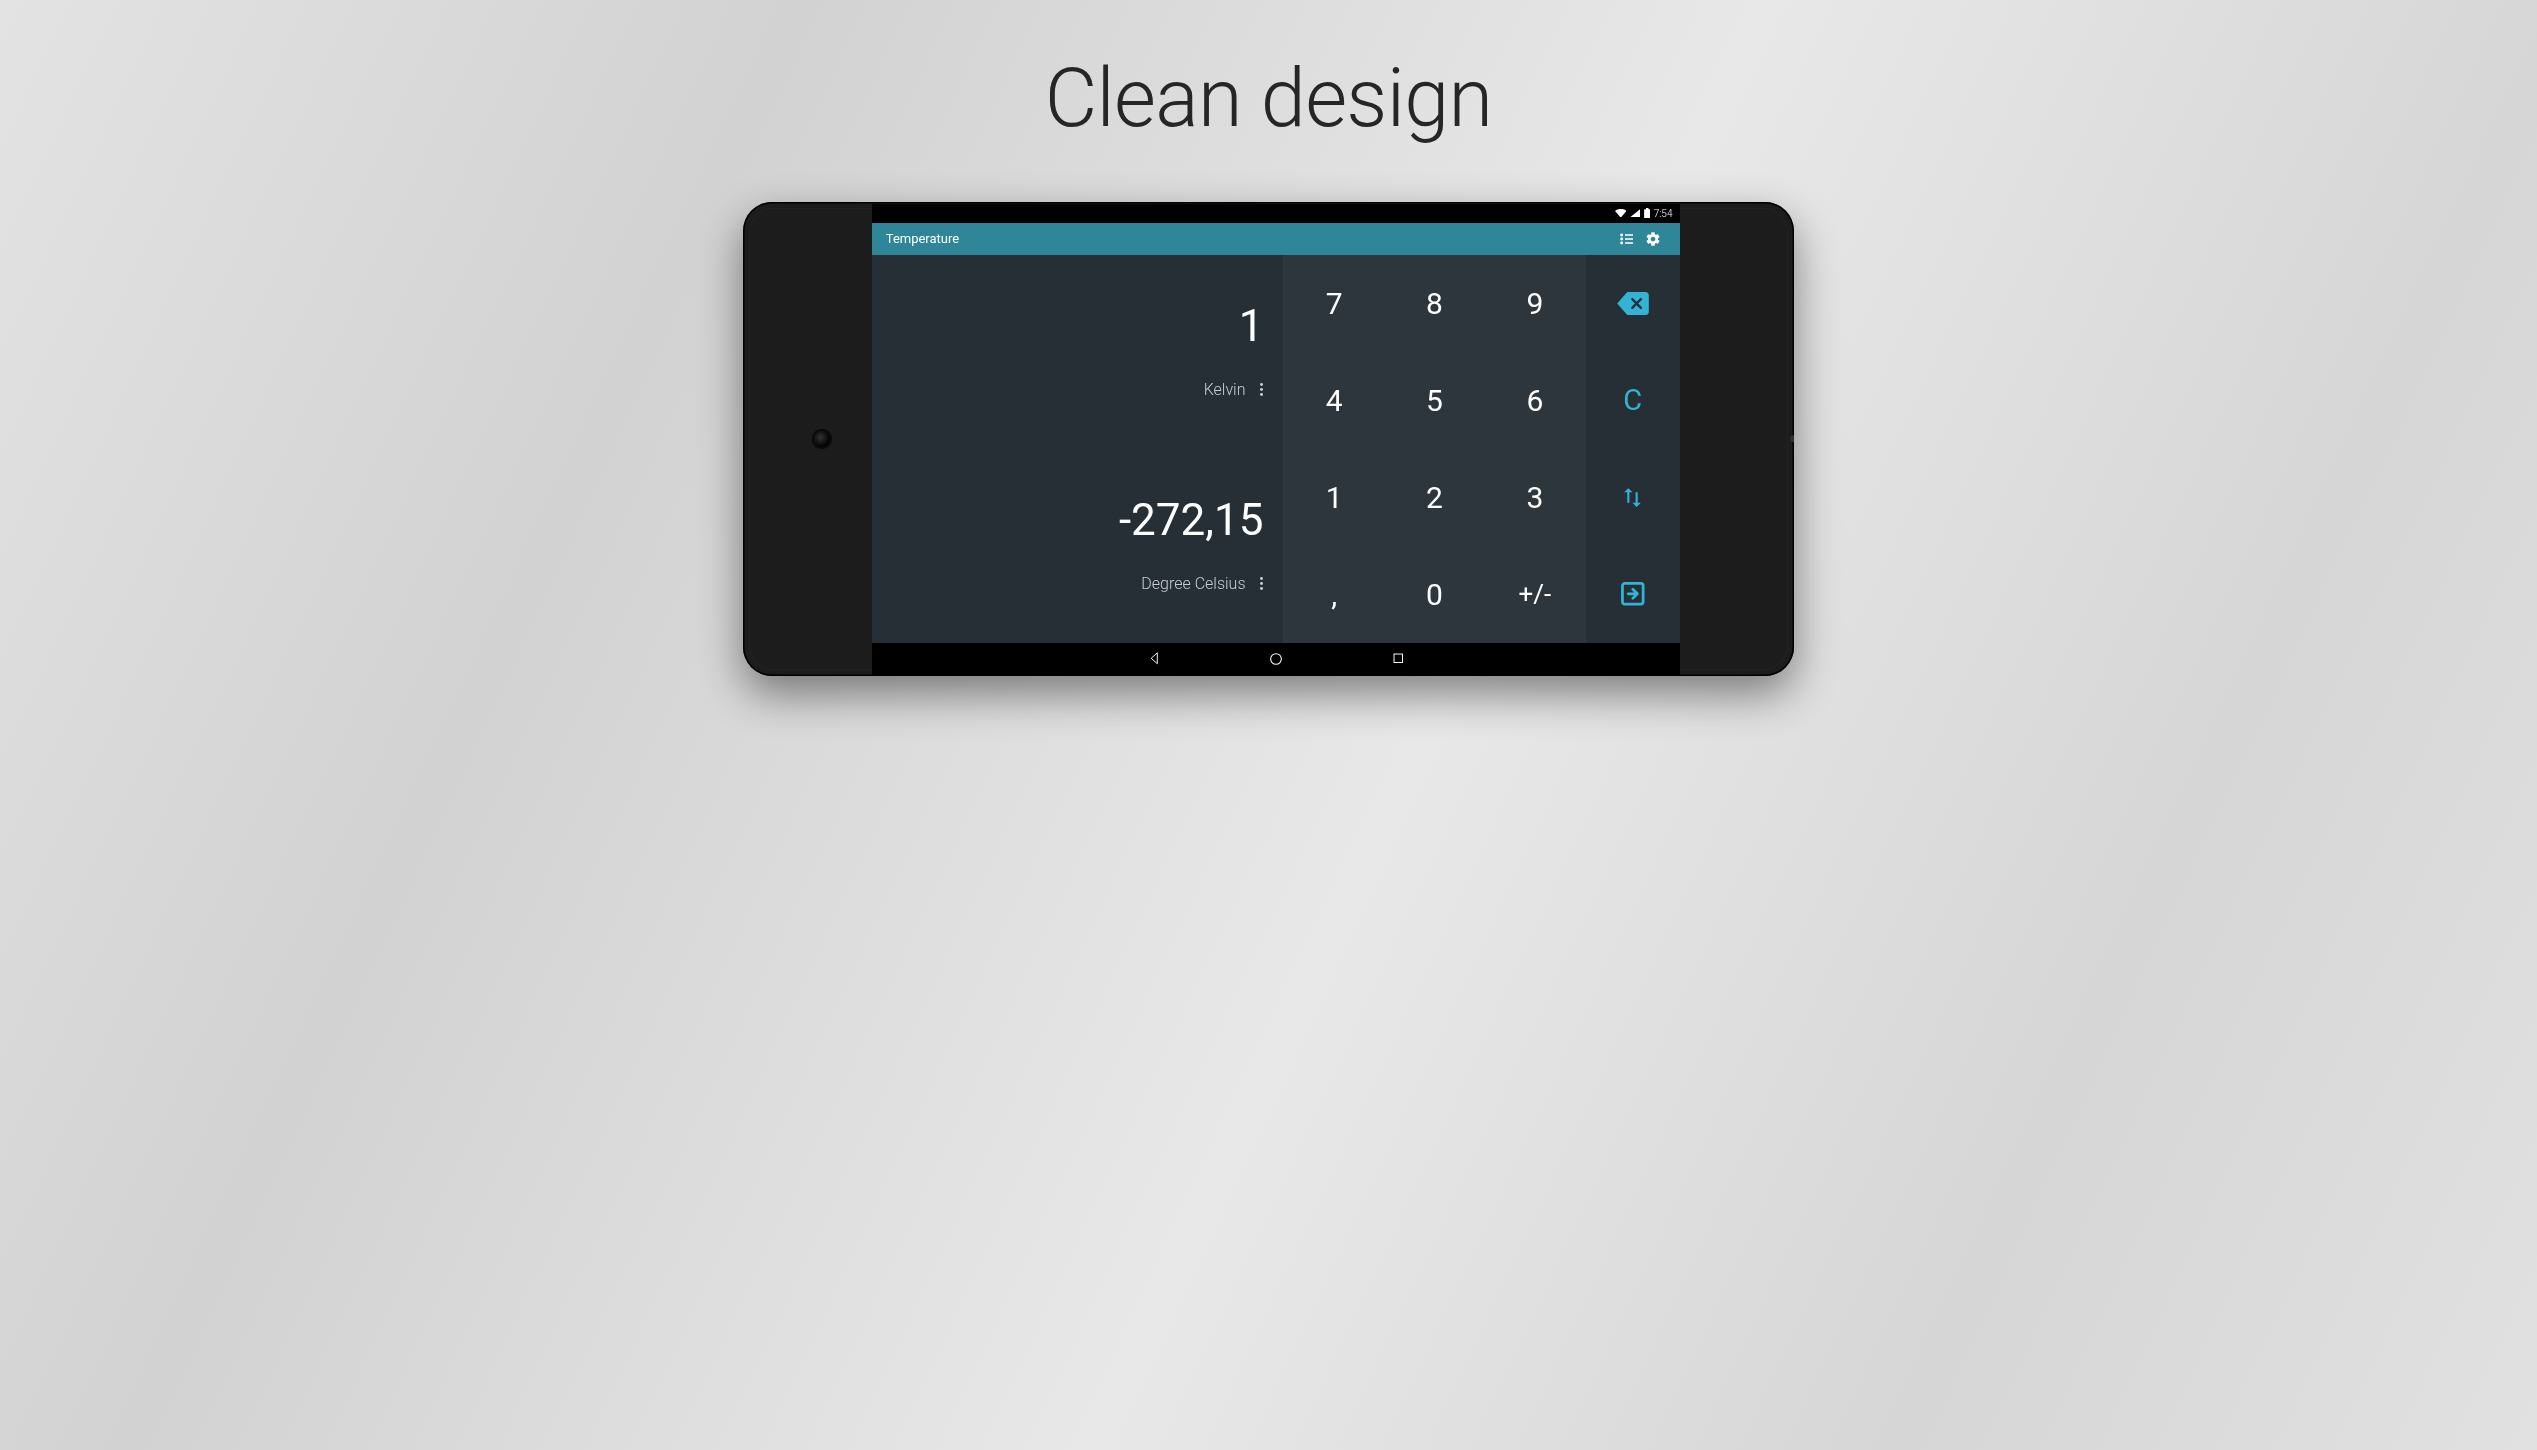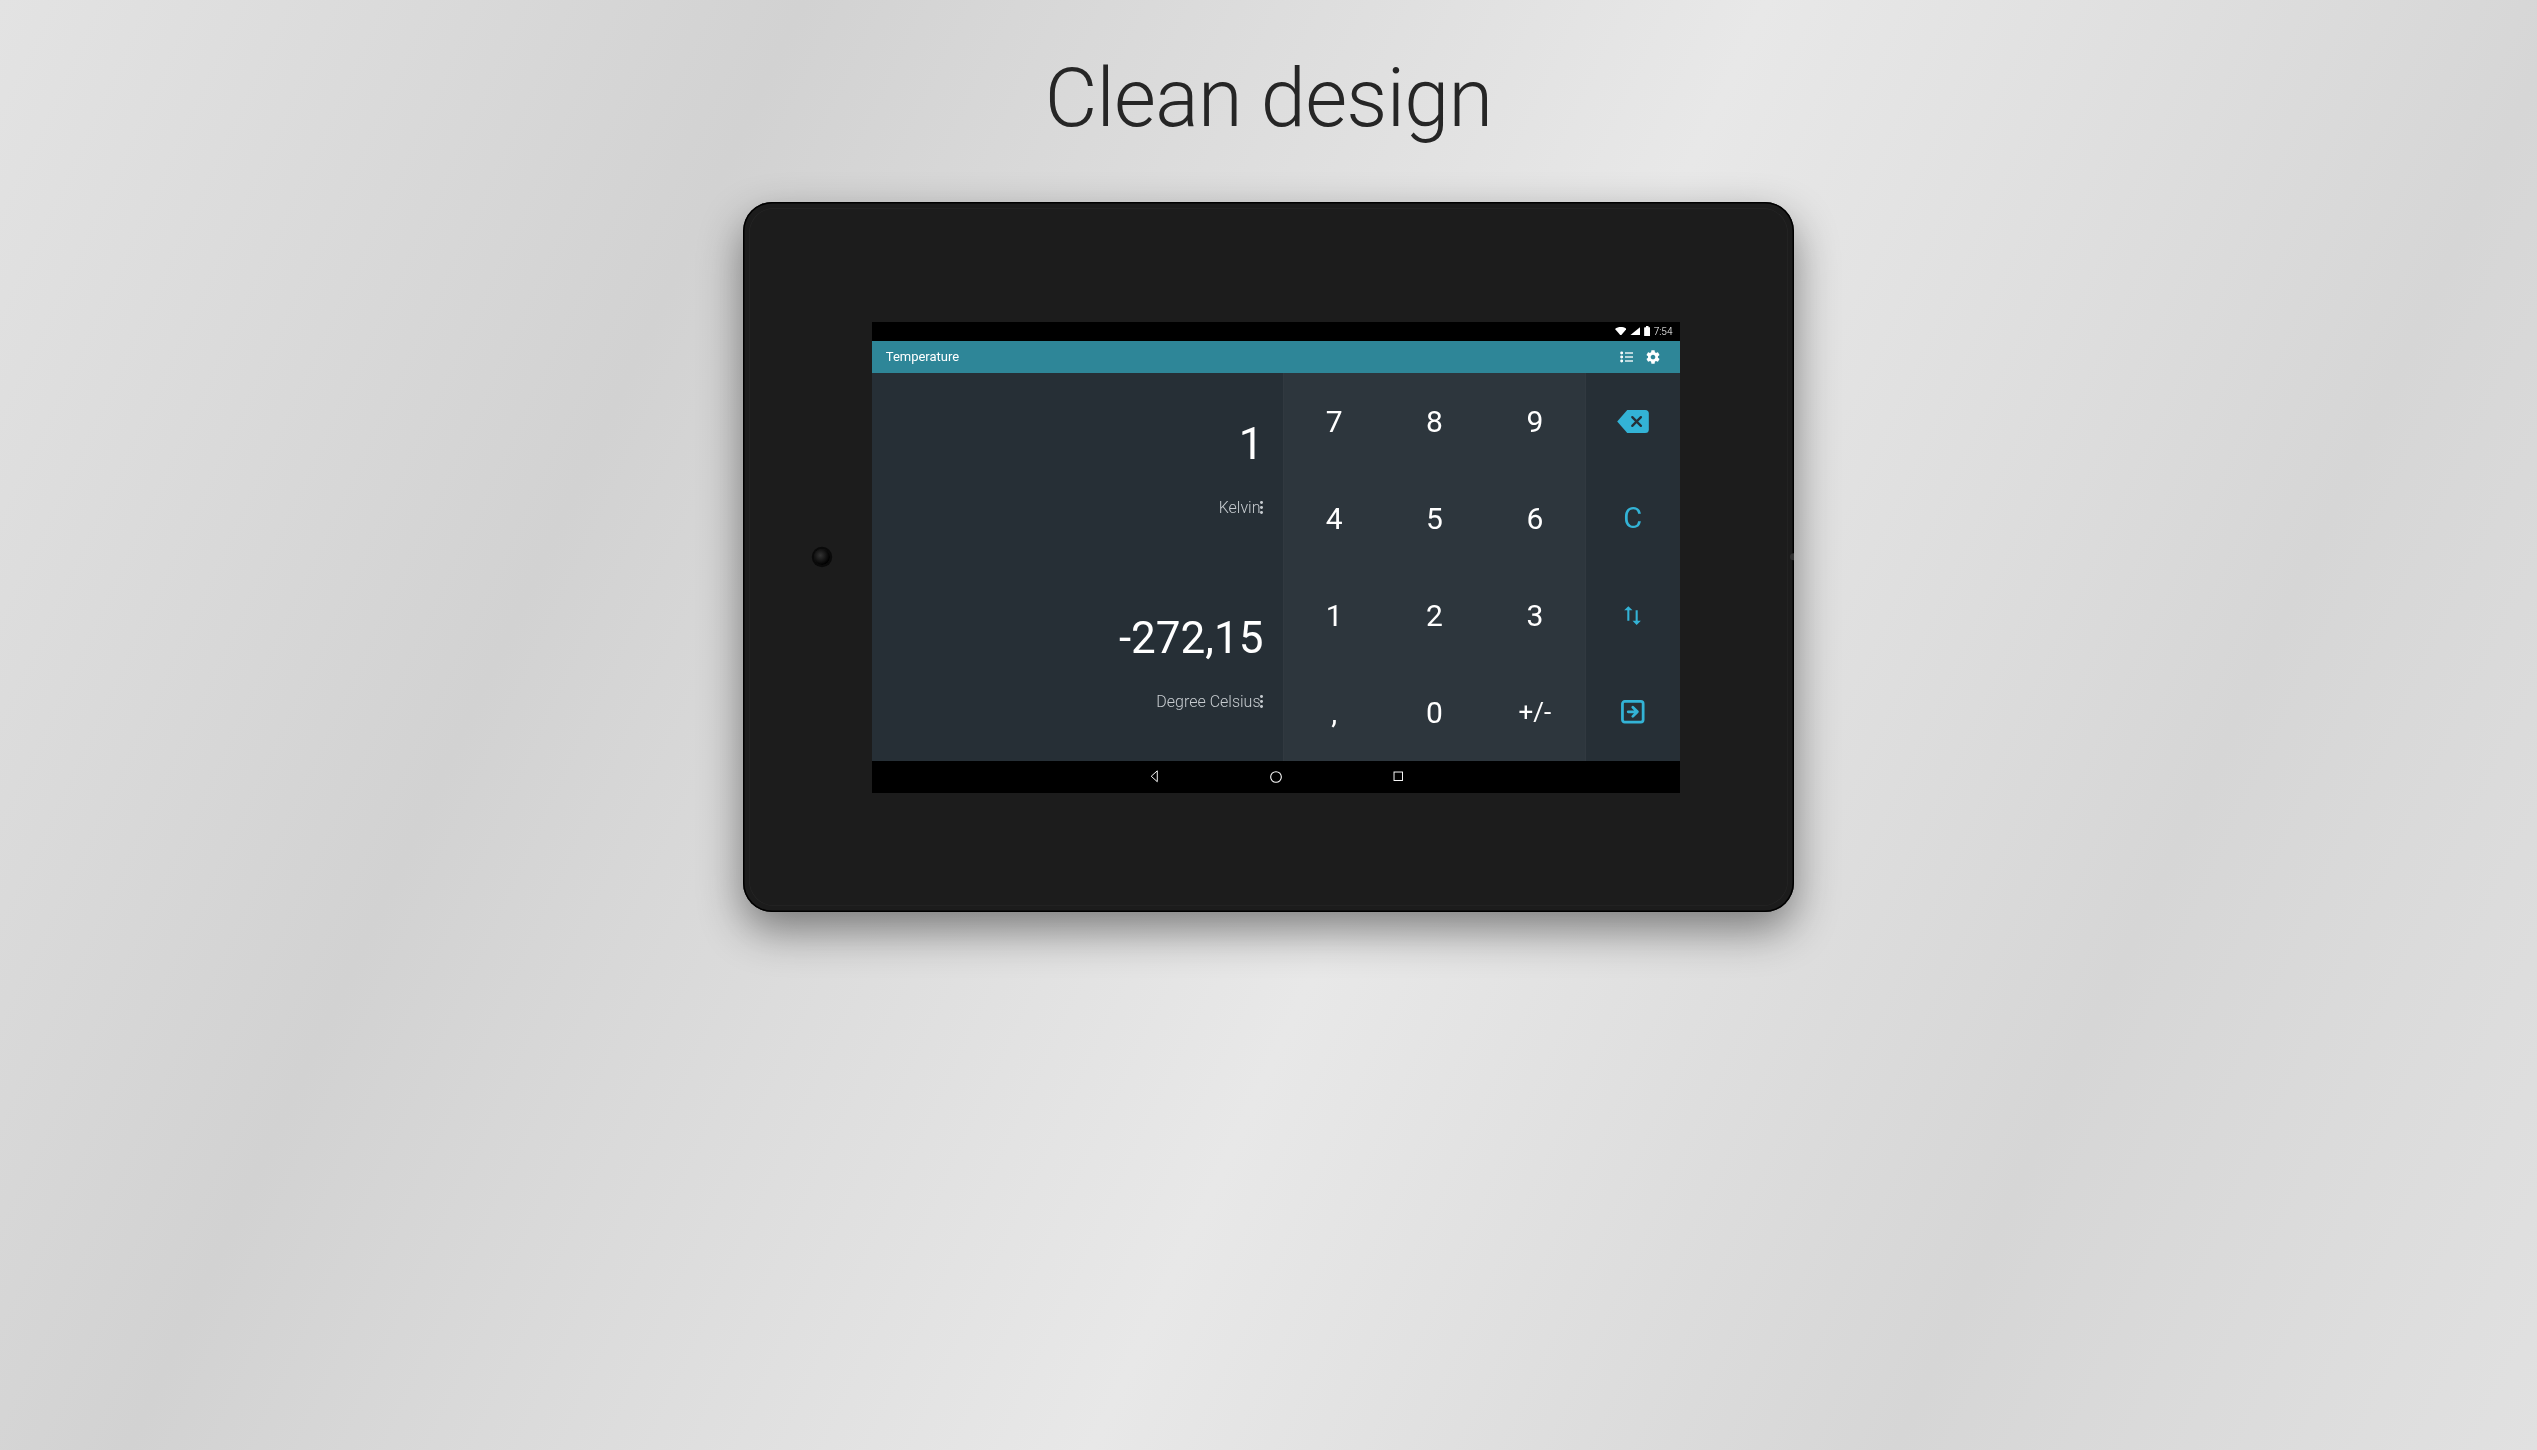--- a/index.html
+++ b/index.html
@@ -14,21 +14,21 @@
     font-size:81px;
     font-weight:300;
     color:#262626;
     margin:51px 0 56px 0;
     letter-spacing:-0.7px;
   }
 
   
   .tablet{
     width:1051px;
-    height:710px;
+    height:474px;
     background:#1c1c1c;
     border-radius:29px;
     box-shadow:0 18px 44px rgba(0,0,0,.45),inset 0 0 0 1.5px #000;
     position:relative;
     display:flex;align-items:center;justify-content:center;
     overflow:hidden;
   }
   .tablet::before{content:"";position:absolute;inset:5.8px;border-radius:25px;box-shadow:inset 0 0 0 0.7px rgba(255,255,255,.04);}
   .camera{
     position:absolute;left:71px;top:50%;transform:translateY(-50%);
@@ -70,21 +70,21 @@
     overflow:hidden;
   }
   .display-pane{
     flex:1;display:flex;flex-direction:column;color:#fff;
     padding:0 20px;
   }
   .display-row{
     flex:1;display:flex;flex-direction:column;justify-content:center;align-items:flex-end;
   }
   .display-value{font-size:44px;font-weight:400;color:#fff;line-height:1;}
-  .unit-row{display:flex;align-items:center;gap:0;margin-top:5.8px;align-self:flex-end;color:#c7ccd0;font-size:16px;}
+  .unit-row{display:flex;align-items:center;gap:15px;margin-top:5.8px;align-self:flex-end;color:#c7ccd0;font-size:16px;}
   .unit-dots{display:flex;flex-direction:column;gap:2.2px;}
   .unit-dots span{width:2.9px;height:2.9px;border-radius:50%;background:#c7ccd0;}
 
   
   .vline{width:0.7px;background:rgba(255,255,255,.05);}
 
   .keypad{
     width:301px;background:#2d363d;
     display:grid;grid-template-columns:repeat(3,1fr);grid-template-rows:repeat(4,1fr);
   }

